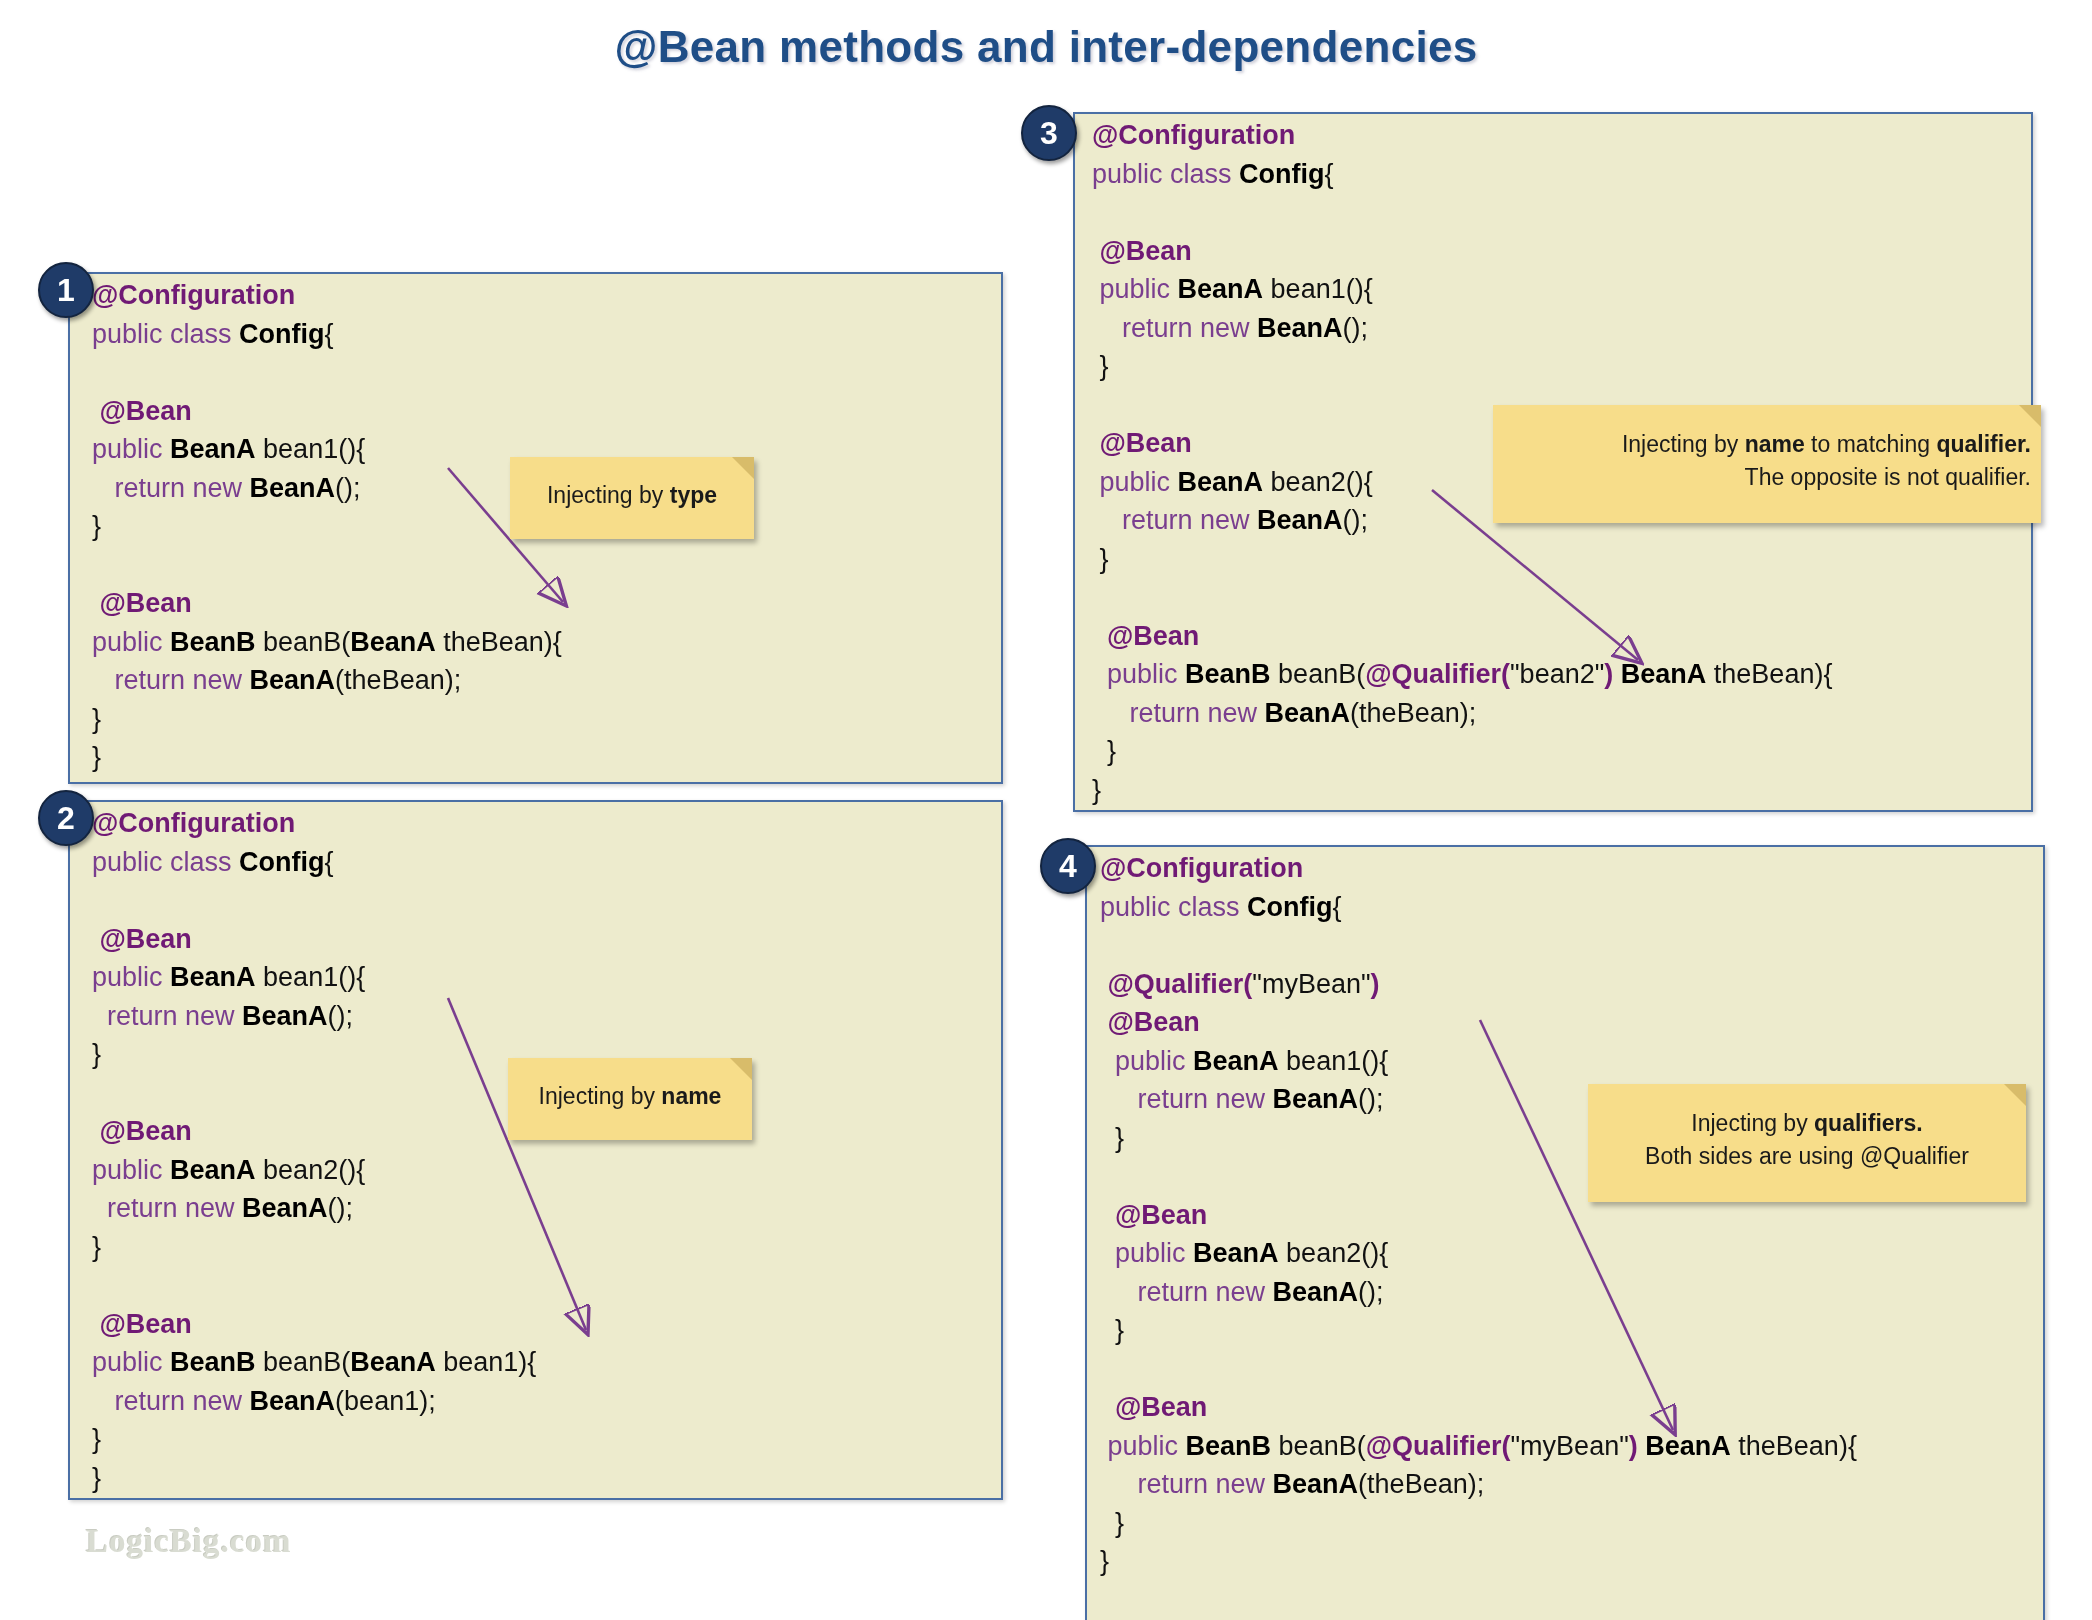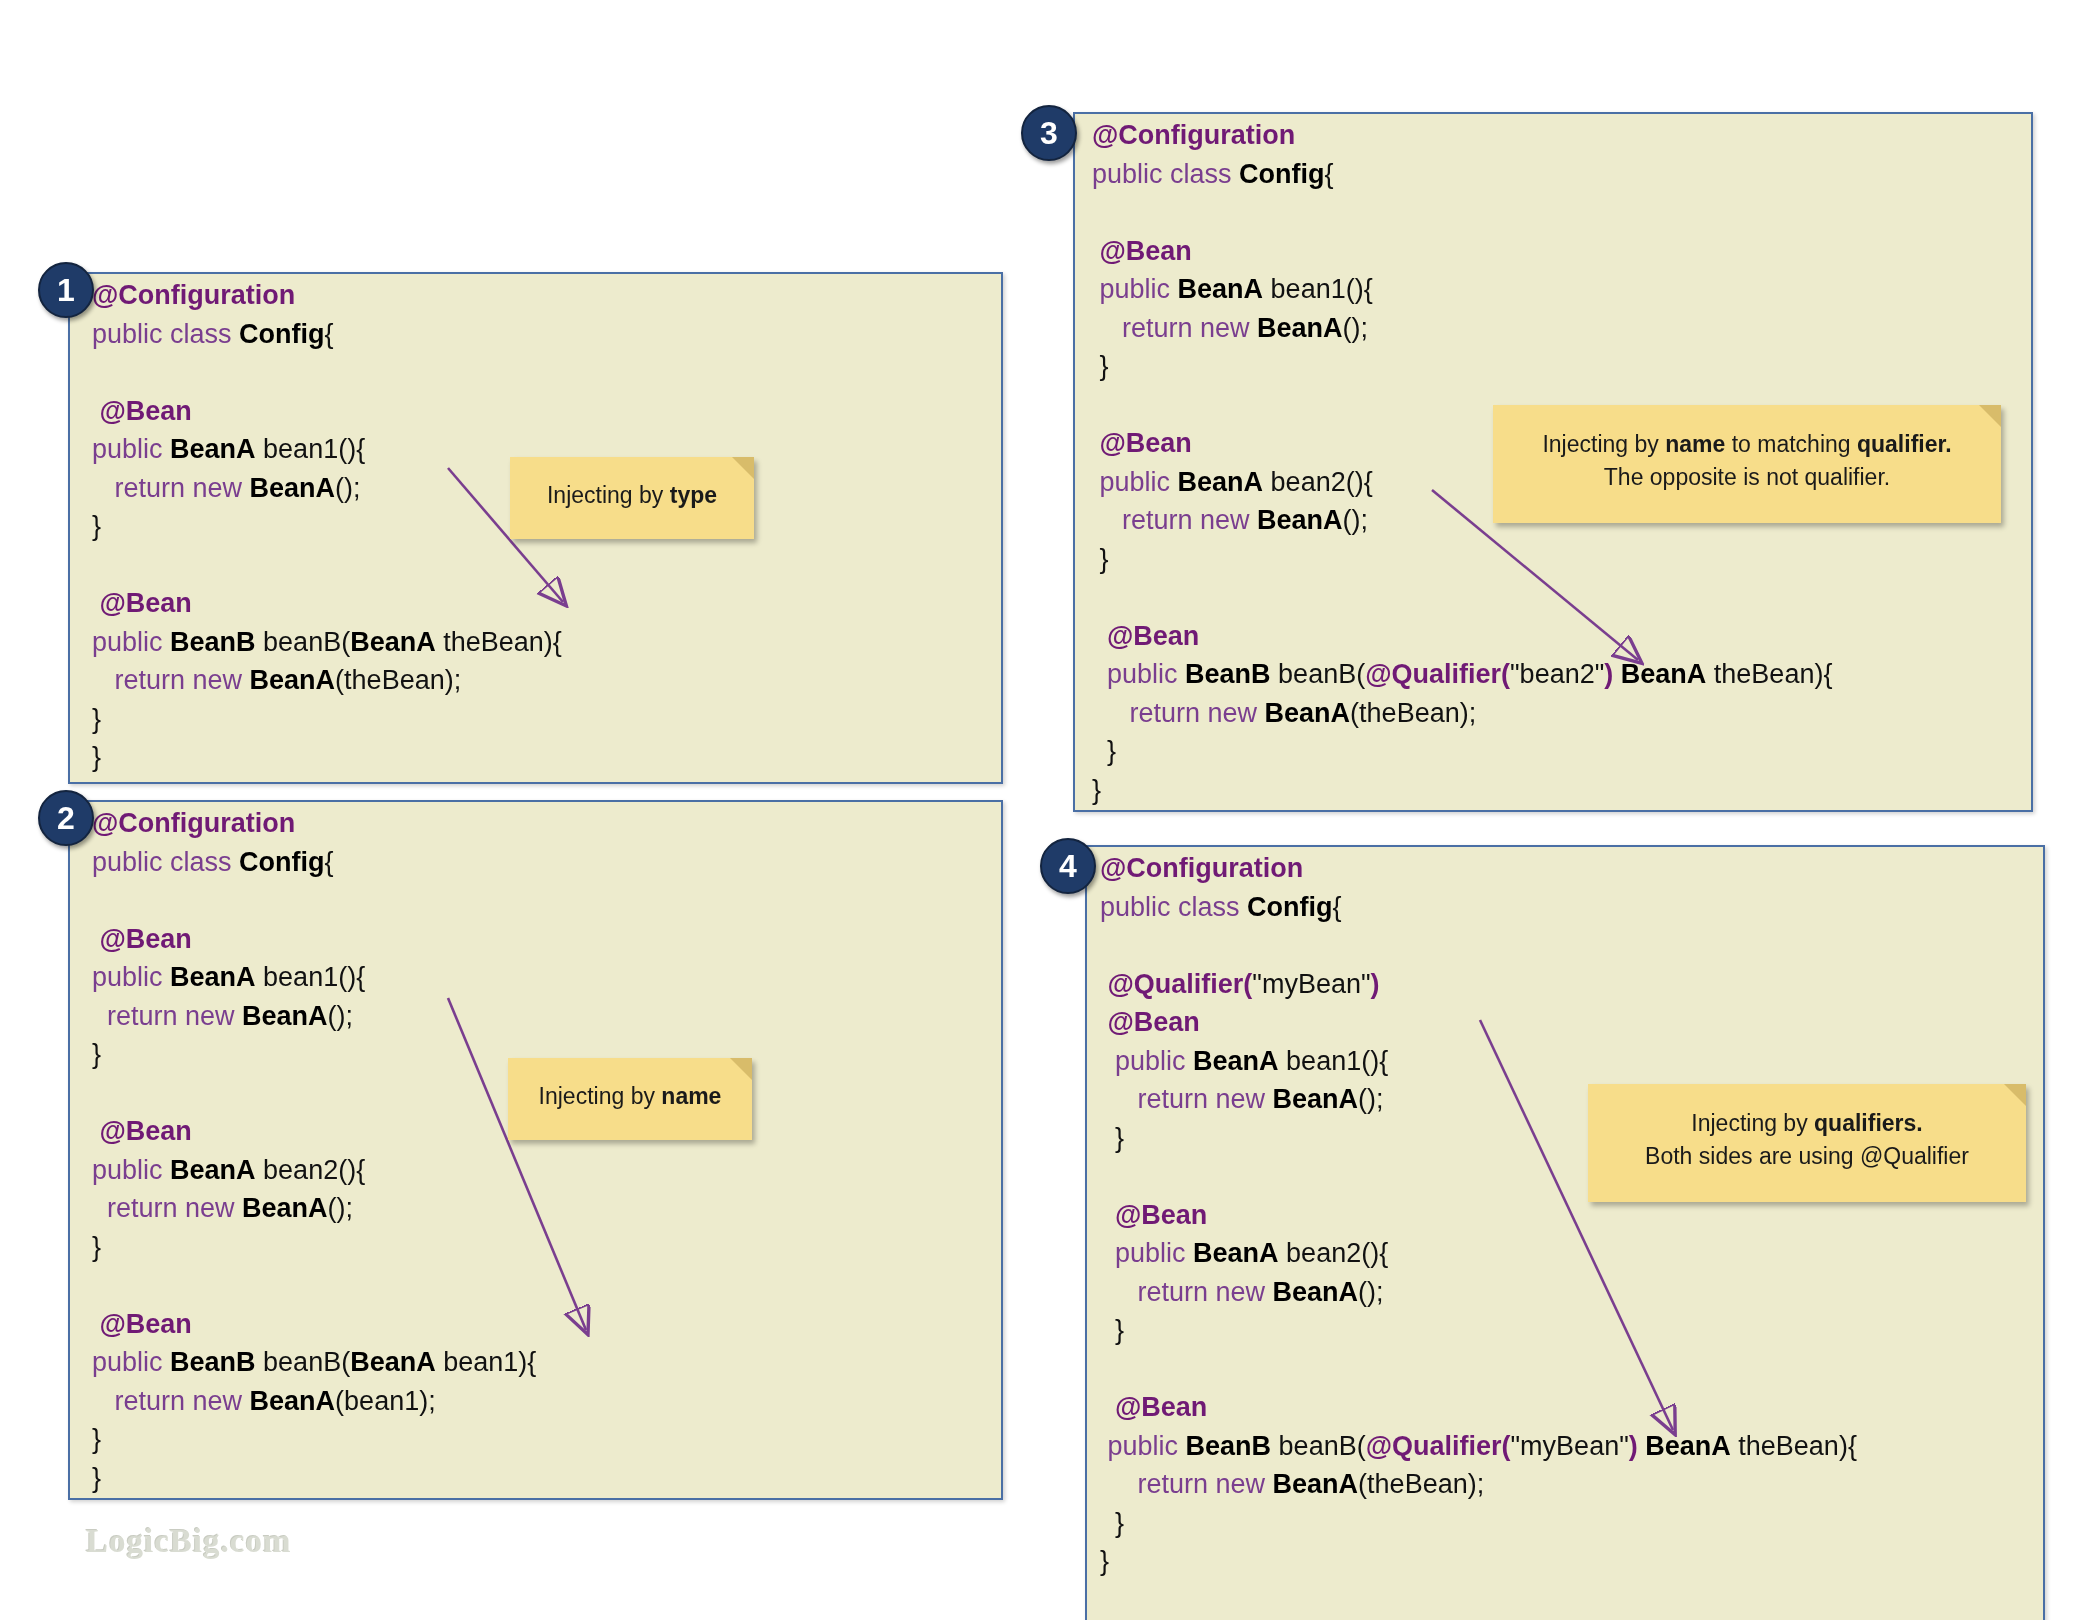--- a/index.html
+++ b/index.html
@@ -93,41 +93,42 @@
     letter-spacing:1px;
     text-shadow:1px 1px 0 #ffffff, -1px -1px 0 #c9ccc2;
     z-index:9;
   }
 </style>
 </head>
 <body>
 
 <div id="stage">
 
+  <div class="title">@Bean methods and inter-dependencies</div>
 
   <div class="panel" style="left:68px;top:272px;width:935px;height:512px;"></div>
   <div class="badge" style="left:38px;top:262px;">1</div>
   <div class="code" style="left:92px;top:276px;"><div><span class="ann">@Configuration</span></div><div><span class="kw">public class </span><span class="typ">Config</span><span class="pl">{</span></div><div>&nbsp;</div><div><span class="ann"> @Bean</span></div><div><span class="kw">public </span><span class="typ">BeanA</span><span class="pl"> bean1(){</span></div><div><span class="kw">   return new </span><span class="typ">BeanA</span><span class="pl">();</span></div><div><span class="pl">}</span></div><div>&nbsp;</div><div><span class="ann"> @Bean</span></div><div><span class="kw">public </span><span class="typ">BeanB</span><span class="pl"> beanB(</span><span class="typ">BeanA</span><span class="pl"> theBean){</span></div><div><span class="kw">   return new </span><span class="typ">BeanA</span><span class="pl">(theBean);</span></div><div><span class="pl">}</span></div><div><span class="pl">}</span></div></div>
   <div class="note" style="left:510px;top:457px;width:244px;height:82px;align-items:center;">
     <span class="fold"></span>
   <div><span>Injecting by </span><b>type</b></div>
     </div>
 
   <div class="panel" style="left:68px;top:800px;width:935px;height:700px;"></div>
   <div class="badge" style="left:38px;top:790px;">2</div>
   <div class="code" style="left:92px;top:804px;"><div><span class="ann">@Configuration</span></div><div><span class="kw">public class </span><span class="typ">Config</span><span class="pl">{</span></div><div>&nbsp;</div><div><span class="ann"> @Bean</span></div><div><span class="kw">public </span><span class="typ">BeanA</span><span class="pl"> bean1(){</span></div><div><span class="kw">  return new </span><span class="typ">BeanA</span><span class="pl">();</span></div><div><span class="pl">}</span></div><div>&nbsp;</div><div><span class="ann"> @Bean</span></div><div><span class="kw">public </span><span class="typ">BeanA</span><span class="pl"> bean2(){</span></div><div><span class="kw">  return new </span><span class="typ">BeanA</span><span class="pl">();</span></div><div><span class="pl">}</span></div><div>&nbsp;</div><div><span class="ann"> @Bean</span></div><div><span class="kw">public </span><span class="typ">BeanB</span><span class="pl"> beanB(</span><span class="typ">BeanA</span><span class="pl"> bean1){</span></div><div><span class="kw">   return new </span><span class="typ">BeanA</span><span class="pl">(bean1);</span></div><div><span class="pl">}</span></div><div><span class="pl">}</span></div></div>
   <div class="note" style="left:508px;top:1058px;width:244px;height:82px;">
     <span class="fold"></span>
   <div><span>Injecting by </span><b>name</b></div>
     </div>
 
   <div class="panel" style="left:1073px;top:112px;width:960px;height:700px;"></div>
   <div class="badge" style="left:1021px;top:105px;">3</div>
   <div class="code" style="left:1092px;top:116px;"><div><span class="ann">@Configuration</span></div><div><span class="kw">public class </span><span class="typ">Config</span><span class="pl">{</span></div><div>&nbsp;</div><div><span class="ann"> @Bean</span></div><div><span class="kw"> public </span><span class="typ">BeanA</span><span class="pl"> bean1(){</span></div><div><span class="kw">    return new </span><span class="typ">BeanA</span><span class="pl">();</span></div><div><span class="pl"> }</span></div><div>&nbsp;</div><div><span class="ann"> @Bean</span></div><div><span class="kw"> public </span><span class="typ">BeanA</span><span class="pl"> bean2(){</span></div><div><span class="kw">    return new </span><span class="typ">BeanA</span><span class="pl">();</span></div><div><span class="pl"> }</span></div><div>&nbsp;</div><div><span class="ann">  @Bean</span></div><div><span class="kw">  public </span><span class="typ">BeanB</span><span class="pl"> beanB(</span><span class="ann">@Qualifier(</span><span class="str">"bean2"</span><span class="ann">)</span><span class="pl"> </span><span class="typ">BeanA</span><span class="pl"> theBean){</span></div><div><span class="kw">     return new </span><span class="typ">BeanA</span><span class="pl">(theBean);</span></div><div><span class="pl">  }</span></div><div><span class="pl">}</span></div></div>
-  <div class="note" style="left:1493px;top:405px;width:508px;height:118px;">
+  <div class="note" style="left:1493px;top:405px;width:548px;height:118px;align-items:flex-end;">
     <span class="fold"></span>
   <div><span>Injecting by </span><b>name</b><span> to matching </span><b>qualifier.</b></div>
       <div><span>The opposite is not qualifier.</span></div>
     </div>
 
   <div class="panel" style="left:1085px;top:845px;width:960px;height:790px;"></div>
   <div class="badge" style="left:1040px;top:838px;">4</div>
   <div class="code" style="left:1100px;top:849px;"><div><span class="ann">@Configuration</span></div><div><span class="kw">public class </span><span class="typ">Config</span><span class="pl">{</span></div><div>&nbsp;</div><div><span class="ann"> @Qualifier(</span><span class="str">"myBean"</span><span class="ann">)</span></div><div><span class="ann"> @Bean</span></div><div><span class="kw">  public </span><span class="typ">BeanA</span><span class="pl"> bean1(){</span></div><div><span class="kw">     return new </span><span class="typ">BeanA</span><span class="pl">();</span></div><div><span class="pl">  }</span></div><div>&nbsp;</div><div><span class="ann">  @Bean</span></div><div><span class="kw">  public </span><span class="typ">BeanA</span><span class="pl"> bean2(){</span></div><div><span class="kw">     return new </span><span class="typ">BeanA</span><span class="pl">();</span></div><div><span class="pl">  }</span></div><div>&nbsp;</div><div><span class="ann">  @Bean</span></div><div><span class="kw"> public </span><span class="typ">BeanB</span><span class="pl"> beanB(</span><span class="ann">@Qualifier(</span><span class="str">"myBean"</span><span class="ann">)</span><span class="pl"> </span><span class="typ">BeanA</span><span class="pl"> theBean){</span></div><div><span class="kw">     return new </span><span class="typ">BeanA</span><span class="pl">(theBean);</span></div><div><span class="pl">  }</span></div><div><span class="pl">}</span></div></div>
   <div class="note" style="left:1588px;top:1084px;width:438px;height:118px;">
     <span class="fold"></span>

